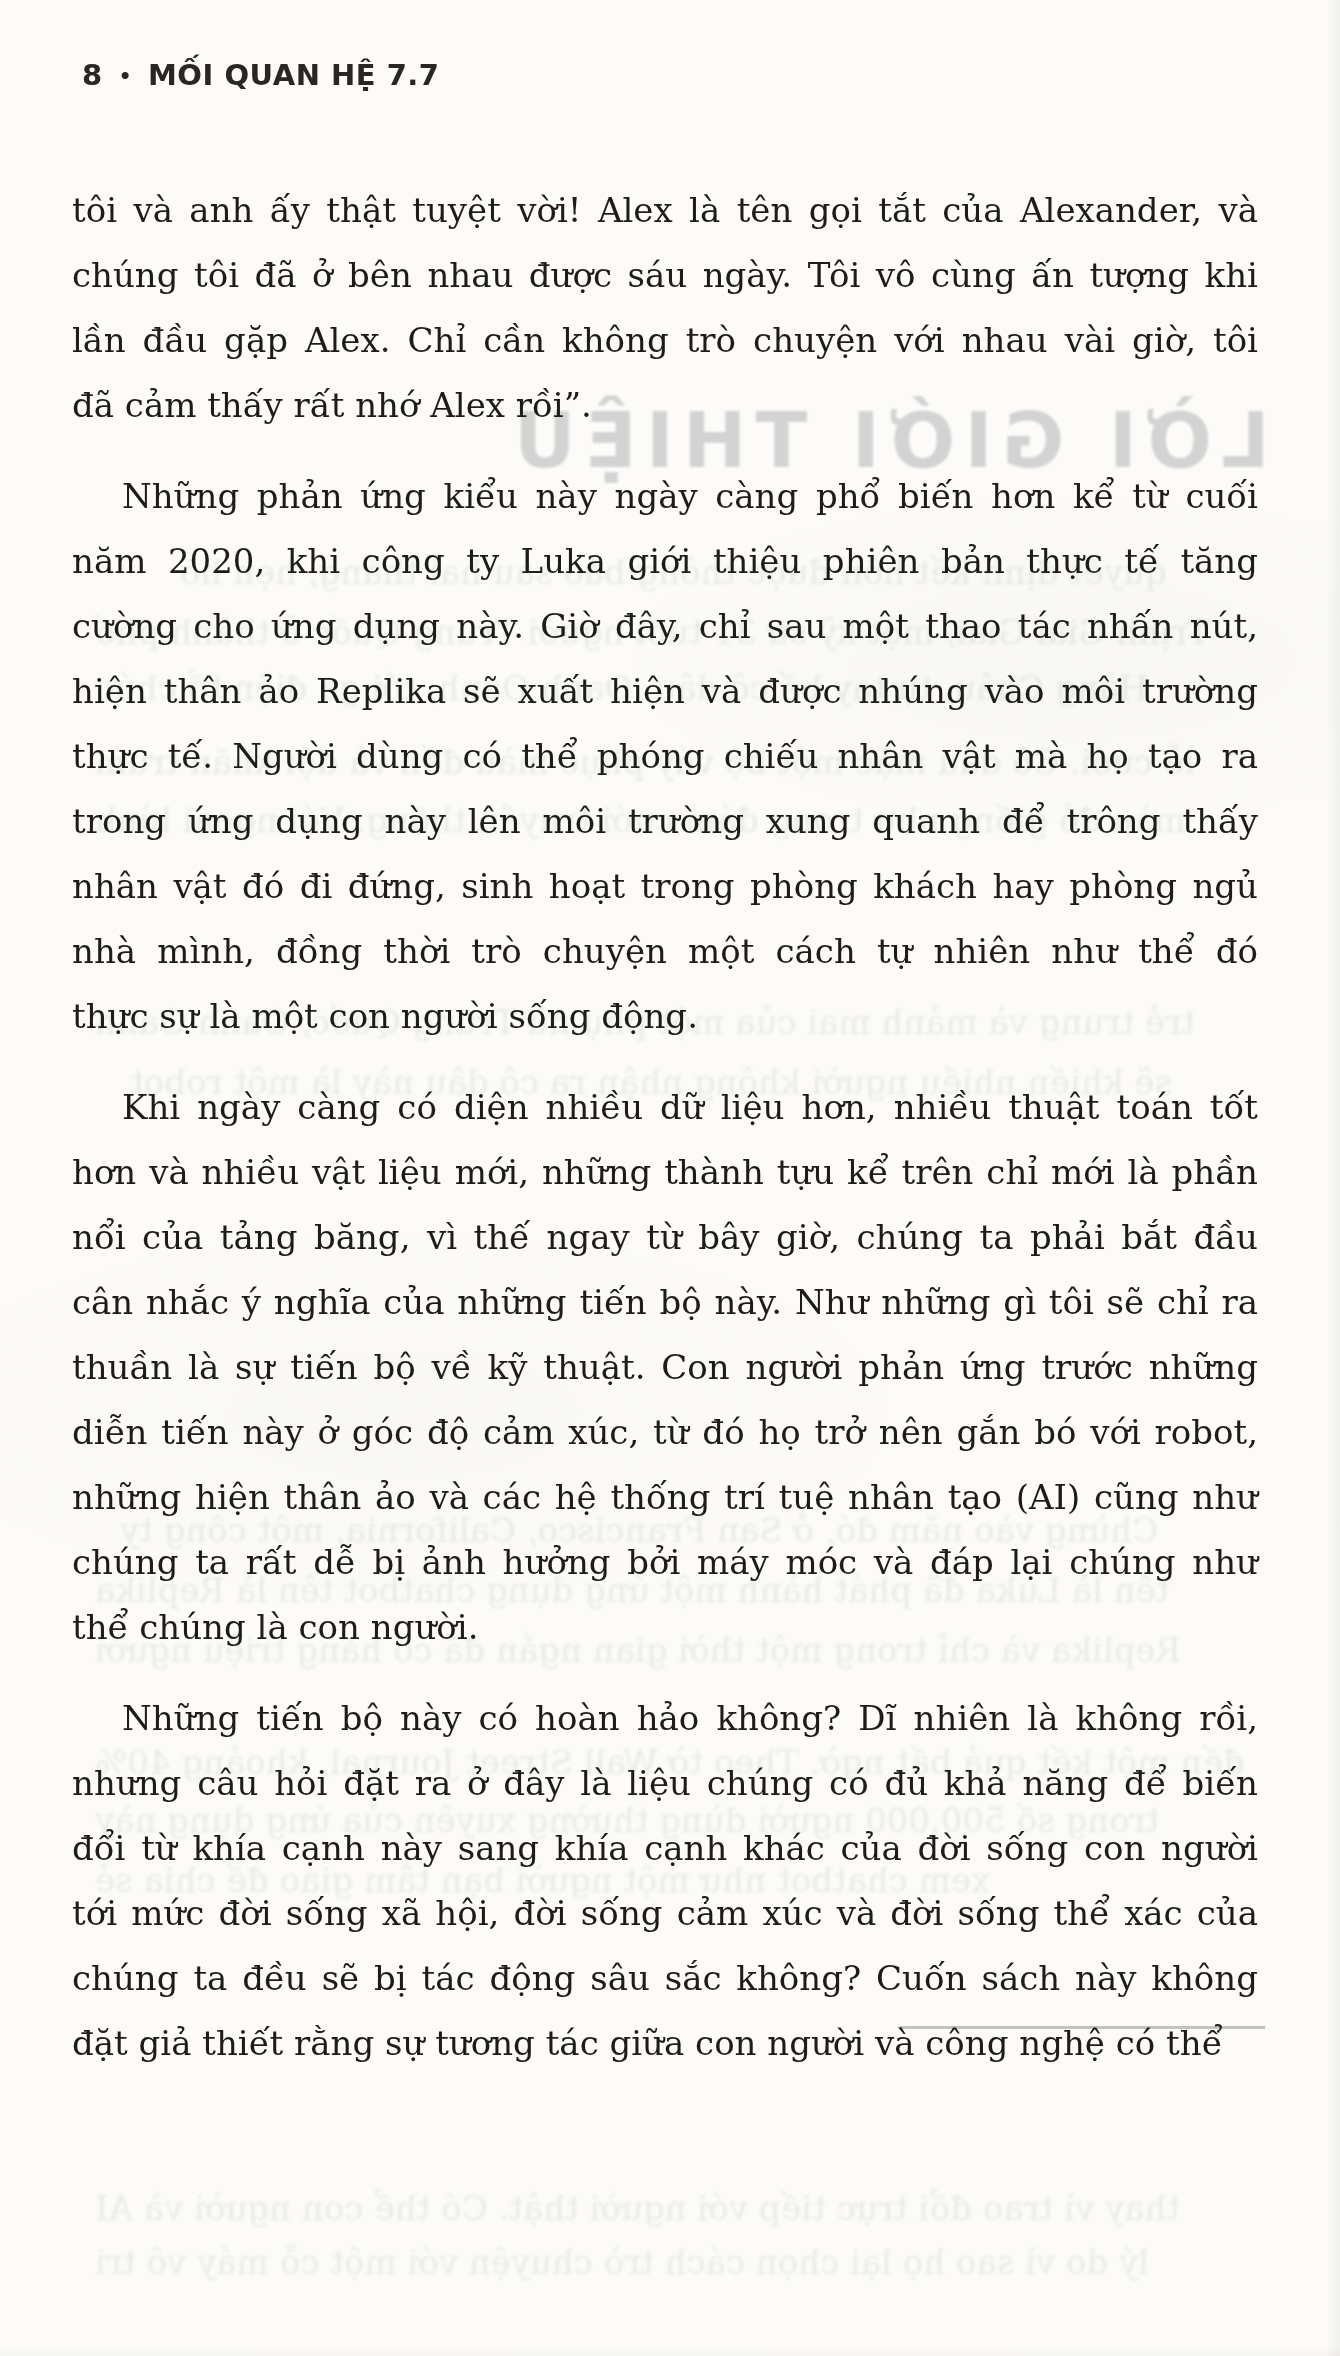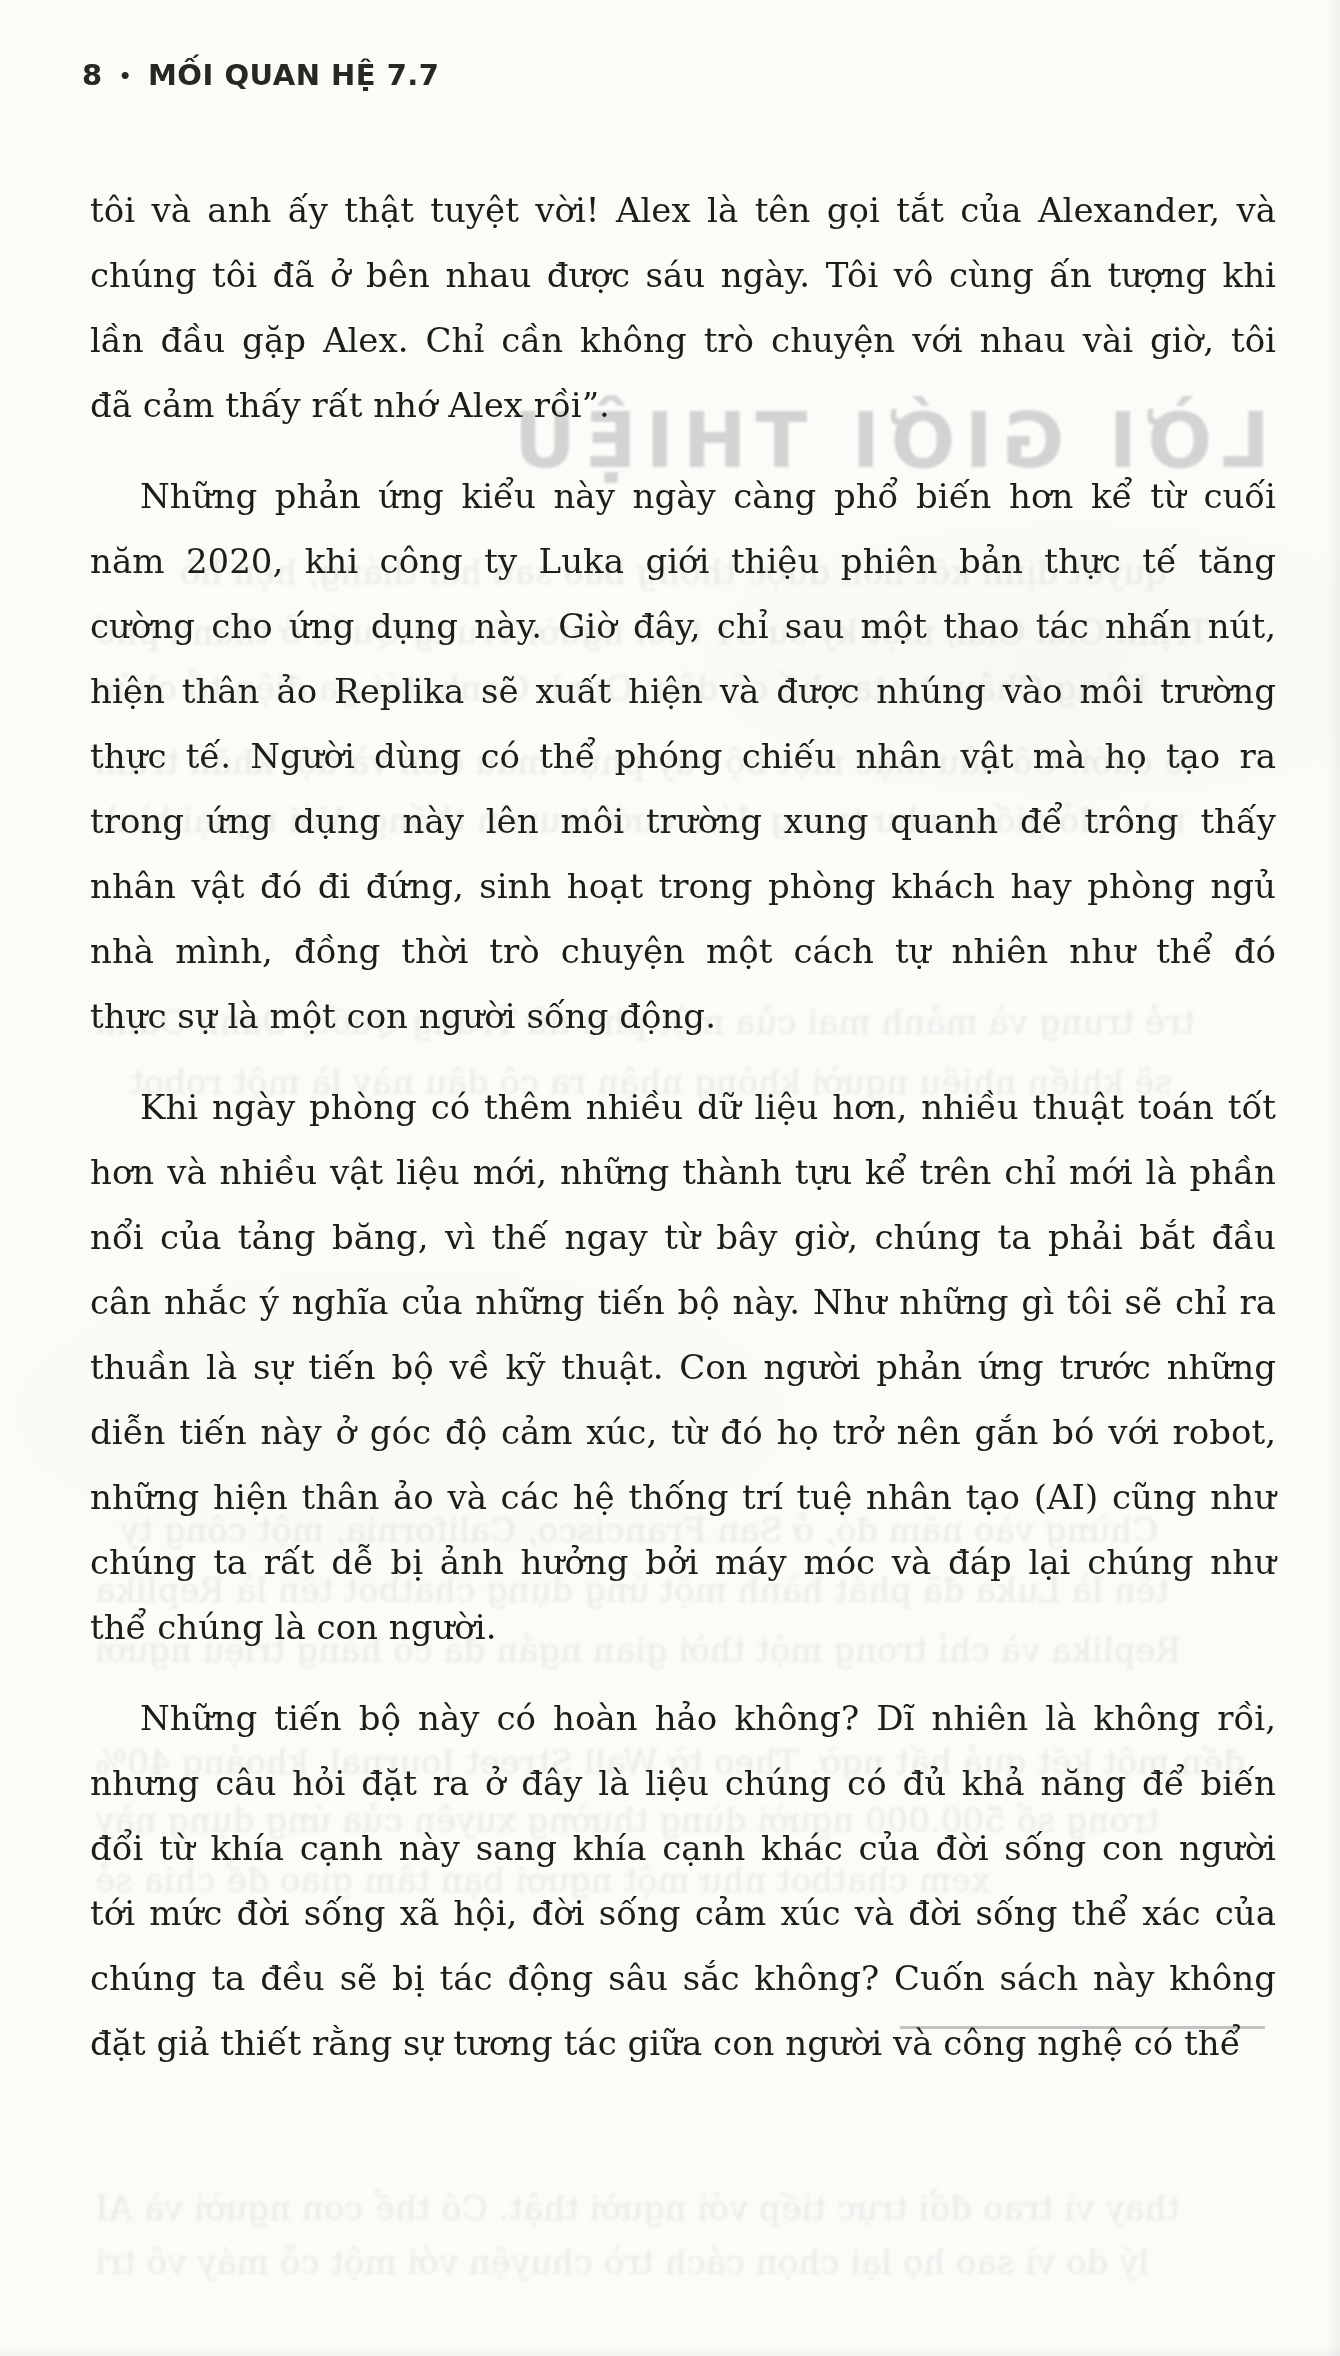--- a/index.html
+++ b/index.html
@@ -27,21 +27,21 @@
   .running-header {
     position:absolute; top:58px; left:82px;
     display:flex; align-items:center; gap:16px;
     font-family:"DejaVu Sans", sans-serif;
     font-weight:bold; font-size:29px; color:#292723;
     letter-spacing:0.5px;
   }
   .running-header .sep { font-size:20px; line-height:1; transform:translateY(1px); }
 
   .content {
-    position:absolute; top:178px; left:90px; width:1186px;
+    position:absolute; top:178px; left:72px; width:1186px;
     color:#1e1c19; font-size:34px; line-height:65px;
   }
   .para { margin:0 0 26px 0; }
   .line {
     text-align:justify;
     text-align-last:justify;
     white-space:normal;
   }
   .line.lastline { text-align-last:left; }
   .line.indent { padding-left:50px; }
@@ -113,21 +113,21 @@
         <div class="line">năm 2020, khi công ty Luka giới thiệu phiên bản thực tế tăng</div>
         <div class="line">cường cho ứng dụng này. Giờ đây, chỉ sau một thao tác nhấn nút,</div>
         <div class="line">hiện thân ảo Replika sẽ xuất hiện và được nhúng vào môi trường</div>
         <div class="line">thực tế. Người dùng có thể phóng chiếu nhân vật mà họ tạo ra</div>
         <div class="line">trong ứng dụng này lên môi trường xung quanh để trông thấy</div>
         <div class="line">nhân vật đó đi đứng, sinh hoạt trong phòng khách hay phòng ngủ</div>
         <div class="line">nhà mình, đồng thời trò chuyện một cách tự nhiên như thể đó</div>
         <div class="line lastline">thực sự là một con người sống động.</div>
       </div>
       <div class="para">
-        <div class="line indent">Khi ngày phòng có thêm nhiều dữ liệu hơn, nhiều thuật toán tốt</div>
+        <div class="line indent">Khi ngày càng có diện nhiều dữ liệu hơn, nhiều thuật toán tốt</div>
         <div class="line">hơn và nhiều vật liệu mới, những thành tựu kể trên chỉ mới là phần</div>
         <div class="line">nổi của tảng băng, vì thế ngay từ bây giờ, chúng ta phải bắt đầu</div>
         <div class="line">cân nhắc ý nghĩa của những tiến bộ này. Như những gì tôi sẽ chỉ ra</div>
         <div class="line">thuần là sự tiến bộ về kỹ thuật. Con người phản ứng trước những</div>
         <div class="line">diễn tiến này ở góc độ cảm xúc, từ đó họ trở nên gắn bó với robot,</div>
         <div class="line">những hiện thân ảo và các hệ thống trí tuệ nhân tạo (AI) cũng như</div>
         <div class="line">chúng ta rất dễ bị ảnh hưởng bởi máy móc và đáp lại chúng như</div>
         <div class="line lastline">thể chúng là con người.</div>
       </div>
       <div class="para">

